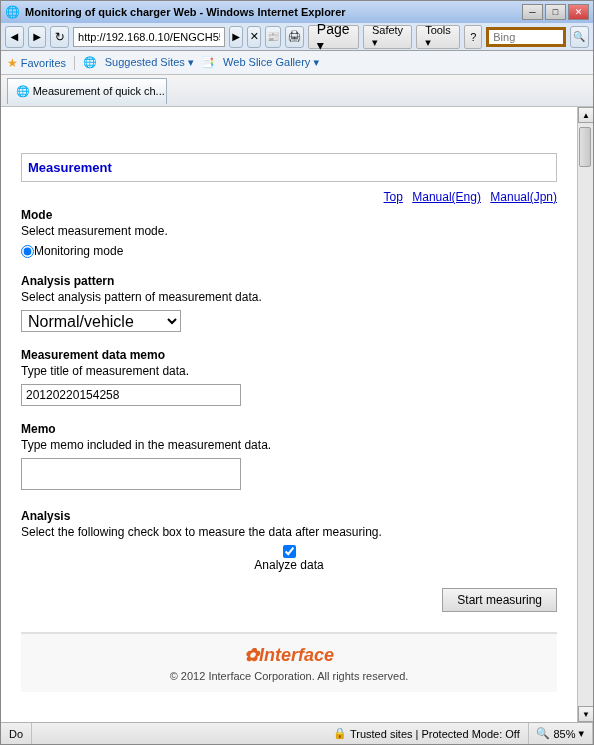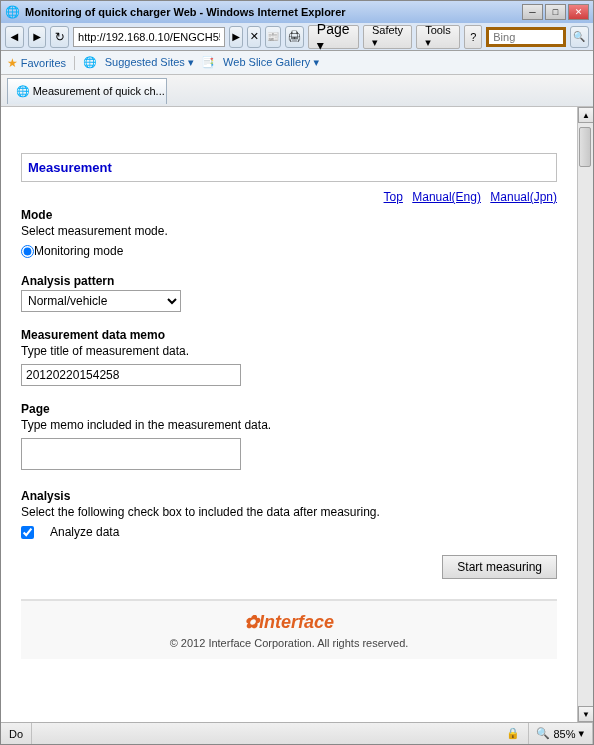--- a/index.html
+++ b/index.html
@@ -258,21 +258,21 @@
     }
 
     .dropdown-container {
       display: flex;
       align-items: center;
     }
     select.form-select {
       width: 160px;
       height: 22px;
       border: 1px solid #a0a0a0;
-      font-size: 12px;
+      font-size: 16px;
       background: white;
       padding: 0 2px;
     }
 
     .form-input {
       width: 220px;
       height: 22px;
       border: 1px solid #a0a0a0;
       font-size: 12px;
       padding: 0 4px;
@@ -283,22 +283,23 @@
       height: 32px;
       border: 1px solid #a0a0a0;
       font-size: 12px;
       padding: 2px 4px;
       resize: none;
     }
 
     .checkbox-option {
       display: flex;
       align-items: center;
-      gap: 16px;
-      font-size: 12px;
+      gap: 0;
+      font-size: 12px;
+      flex-direction: column;
     }
 
     .start-btn-container {
       text-align: right;
       margin-top: 16px;
     }
     .start-btn {
       padding: 4px 14px;
       background: linear-gradient(to bottom, #f4f4f4, #dcdcdc);
       border: 1px solid #a0a0a0;
@@ -418,43 +419,44 @@
         <div class="section-label">Mode</div>
         <div class="section-desc">Select measurement mode.</div>
         <div class="radio-option">
           <input type="radio" checked="" name="mode" style="">
           <span>Monitoring mode</span>
         </div>
       </div>
 
       <div class="section-block">
         <div class="section-label">Analysis pattern</div>
+        <div class="section-desc">Select analysis pattern of measurement data.</div>
         <div class="dropdown-container">
           <select class="form-select">
             <option>Normal/vehicle</option>
             <option>Advanced</option>
           </select>
         </div>
       </div>
 
       <div class="section-block">
         <div class="section-label">Measurement data memo</div>
         <div class="section-desc">Type title of measurement data.</div>
         <input class="form-input" type="text" value="20120220154258" style="">
       </div>
 
       <div class="section-block">
-        <div class="section-label">Page</div>
+        <div class="section-label">Memo</div>
         <div class="section-desc">Type memo included in the measurement data.</div>
         <textarea class="form-textarea" style=""></textarea>
       </div>
 
       <div class="section-block">
         <div class="section-label">Analysis</div>
-        <div class="section-desc">Select the following check box to included the data after measuring.</div>
+        <div class="section-desc">Select the following check box to measure the data after measuring.</div>
         <div class="checkbox-option">
           <input type="checkbox" checked="" style="">
           <span>Analyze data</span>
         </div>
       </div>
 
       <div class="start-btn-container">
         <button class="start-btn">Start measuring</button>
       </div>
 
@@ -476,20 +478,21 @@
     </div>
   </div>
 
   <div class="status-bar">
     <div class="status-item">
       <span>Do</span>
     </div>
     <div class="status-spacer"></div>
     <div class="status-item">
       <span>🔒</span>
+      <span>Trusted sites | Protected Mode: Off</span>
     </div>
     <div class="status-item">
       <span>🔍</span>
       <span>85%</span>
       <span>▾</span>
     </div>
   </div>
 
 </div>
 

